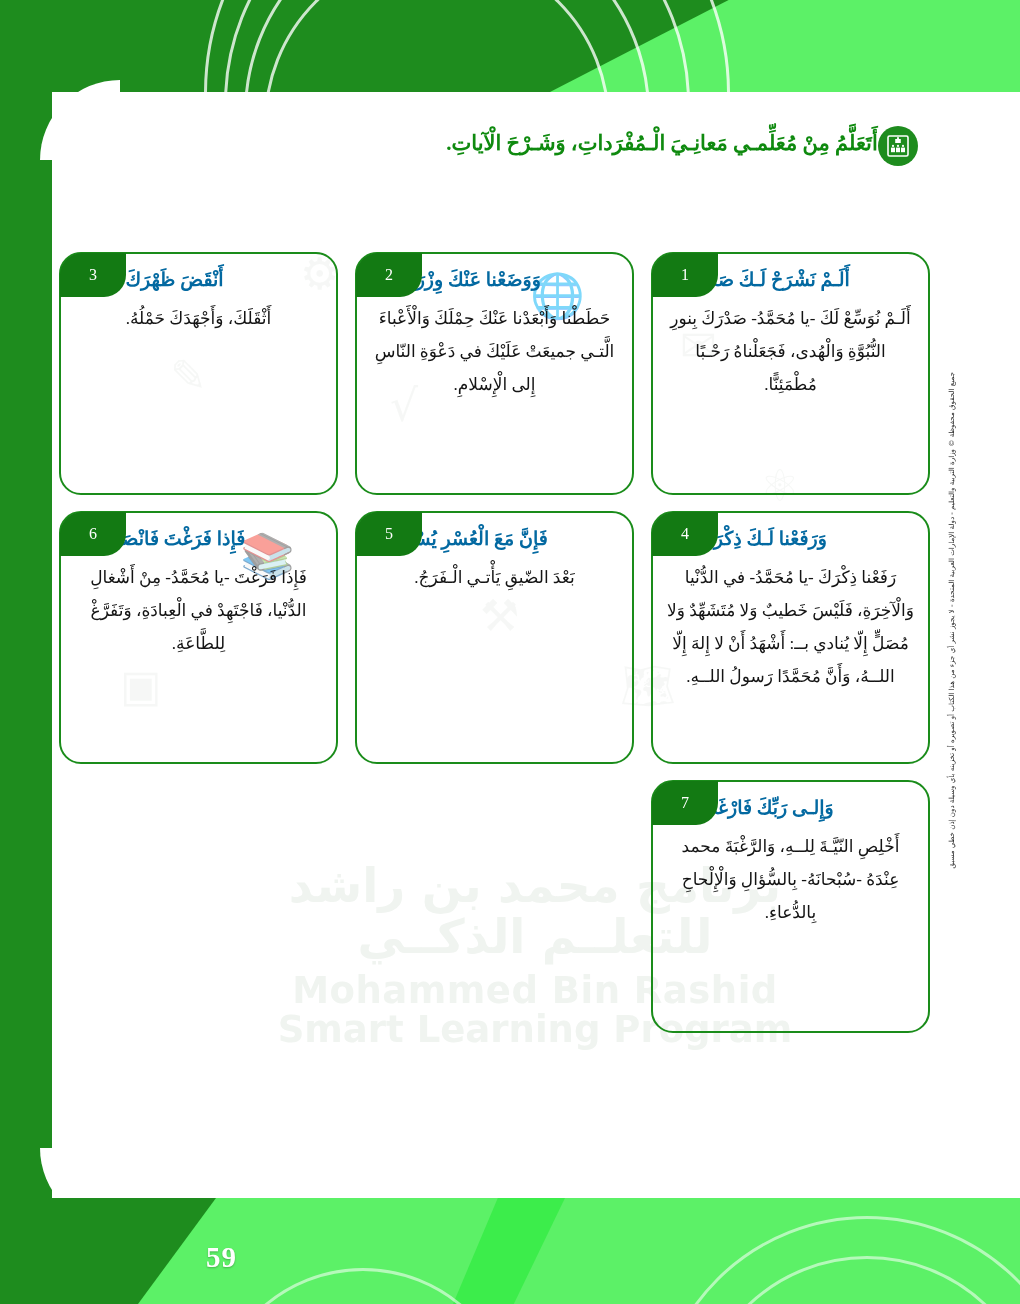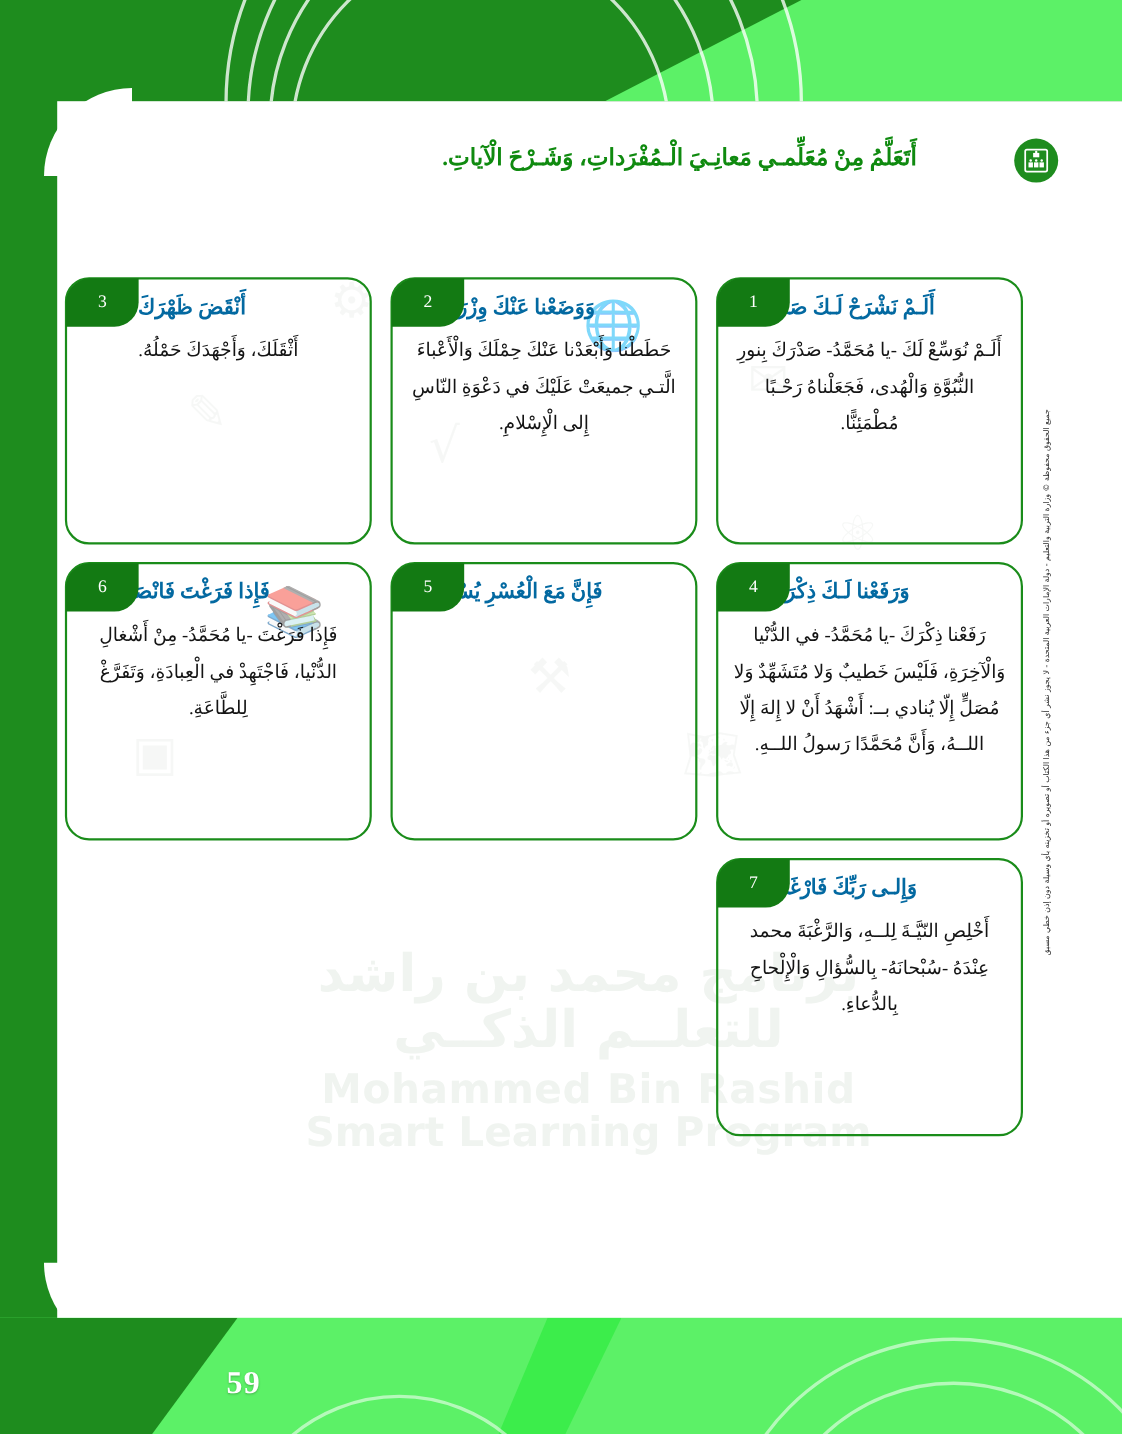--- a/index.html
+++ b/index.html
@@ -87,21 +87,21 @@
   .bgicons{position:absolute;left:60px;top:230px;width:880px;height:560px;
     pointer-events:none;opacity:.5;}
   .bgicons span{
     position:absolute;color:#eef1ee;font-size:44px;
     font-family:"DejaVu Sans",sans-serif;
   }
 
   
   .hdr{
     position:absolute;right:58px;top:124px;width:560px;
-    display:flex;align-items:flex-start;justify-content:space-between;
+    display:flex;align-items:flex-start;justify-content:center;
   }
   .hdr-badge{
     flex:0 0 auto;width:40px;height:40px;border-radius:50%;
     background:#1e8c1e;display:flex;align-items:center;justify-content:center;
     margin-top:2px;
   }
   .hdr-badge svg{display:block;}
   .hdr-text{
     color:#0f8a0f;font-size:21px;font-weight:bold;line-height:1.45;
     font-family:"Liberation Serif","DejaVu Serif",serif;
@@ -244,20 +244,21 @@
 
     <div class="row">
       <div class="card tall">
         <div class="card-num">4</div>
         <div class="card-title wide">وَرَفَعْنا لَـكَ ذِكْرَكَ</div>
         <div class="card-body">رَفَعْنا ذِكْرَكَ -يا مُحَمَّدُ- في الدُّنْيا وَالْآخِرَةِ، فَلَيْسَ خَطيبٌ وَلا مُتَشَهِّدٌ وَلا مُصَلٍّ إِلّا يُنادي بــ: أَشْهَدُ أَنْ لا إِلهَ إِلّا اللــهُ، وَأَنَّ مُحَمَّدًا رَسولُ اللــهِ.</div>
       </div>
       <div class="card tall">
         <div class="card-num">5</div>
         <div class="card-title">فَإِنَّ مَعَ الْعُسْرِ يُسْـرًا</div>
+        <div class="card-body">بَعْدَ الضّيقِ يَأْتـي الْـفَرَجُ.</div>
       </div>
       <div class="card tall">
         <div class="card-num">6</div>
         <div class="card-title">فَإِذا فَرَغْتَ فَانْصَبْ</div>
         <div class="card-body">فَإِذا فَرَغْتَ -يا مُحَمَّدُ- مِنْ أَشْغالِ الدُّنْيا، فَاجْتَهِدْ في الْعِبادَةِ، وَتَفَرَّغْ لِلطَّاعَةِ.</div>
       </div>
     </div>
 
     <div class="row last">
       <div class="card tall">

